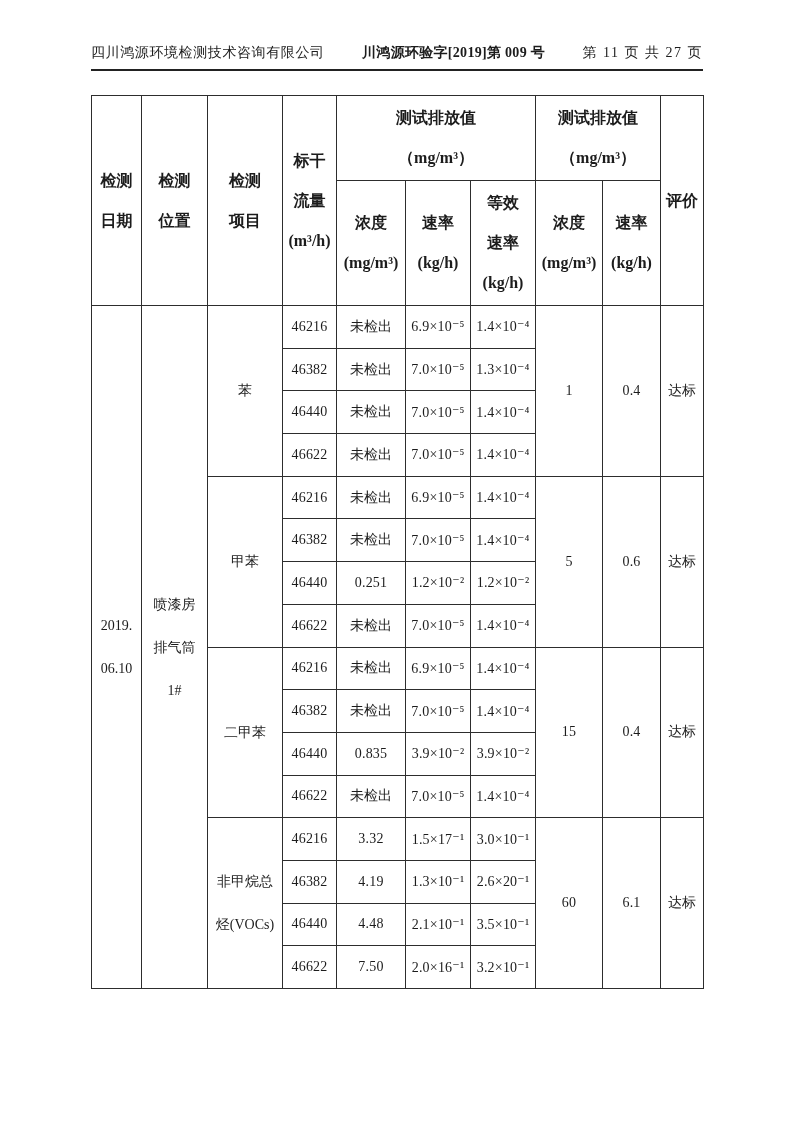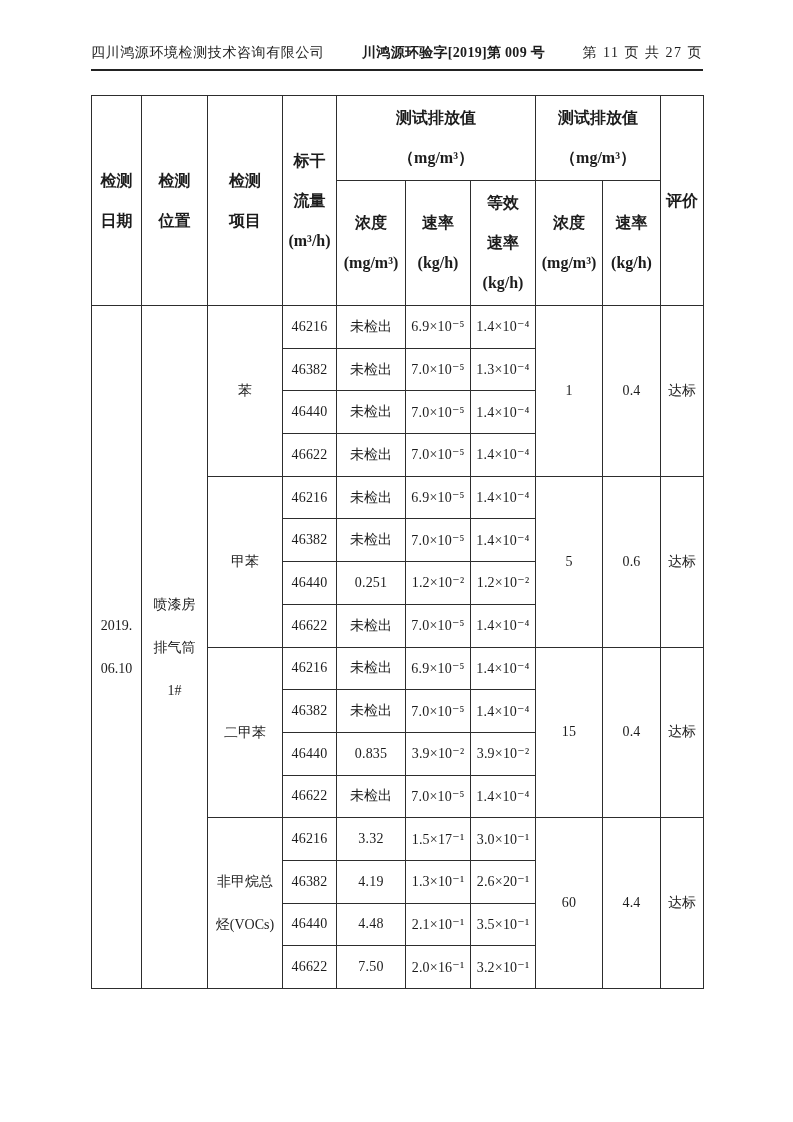--- a/index.html
+++ b/index.html
@@ -213,21 +213,21 @@
       </tr>
 
       <tr>
         <td rowspan="4" class="ml">非甲烷总
 烃(VOCs)</td>
         <td class="num">46216</td>
         <td class="num">3.32</td>
         <td class="num">1.5×17⁻¹</td>
         <td class="num">3.0×10⁻¹</td>
         <td rowspan="4" class="num">60</td>
-        <td rowspan="4" class="num">4.4</td>
+        <td rowspan="4" class="num">6.1</td>
         <td rowspan="4">达标</td>
       </tr>
       <tr>
         <td class="num">46382</td>
         <td class="num">4.19</td>
         <td class="num">1.3×10⁻¹</td>
         <td class="num">2.6×20⁻¹</td>
       </tr>
       <tr>
         <td class="num">46440</td>

